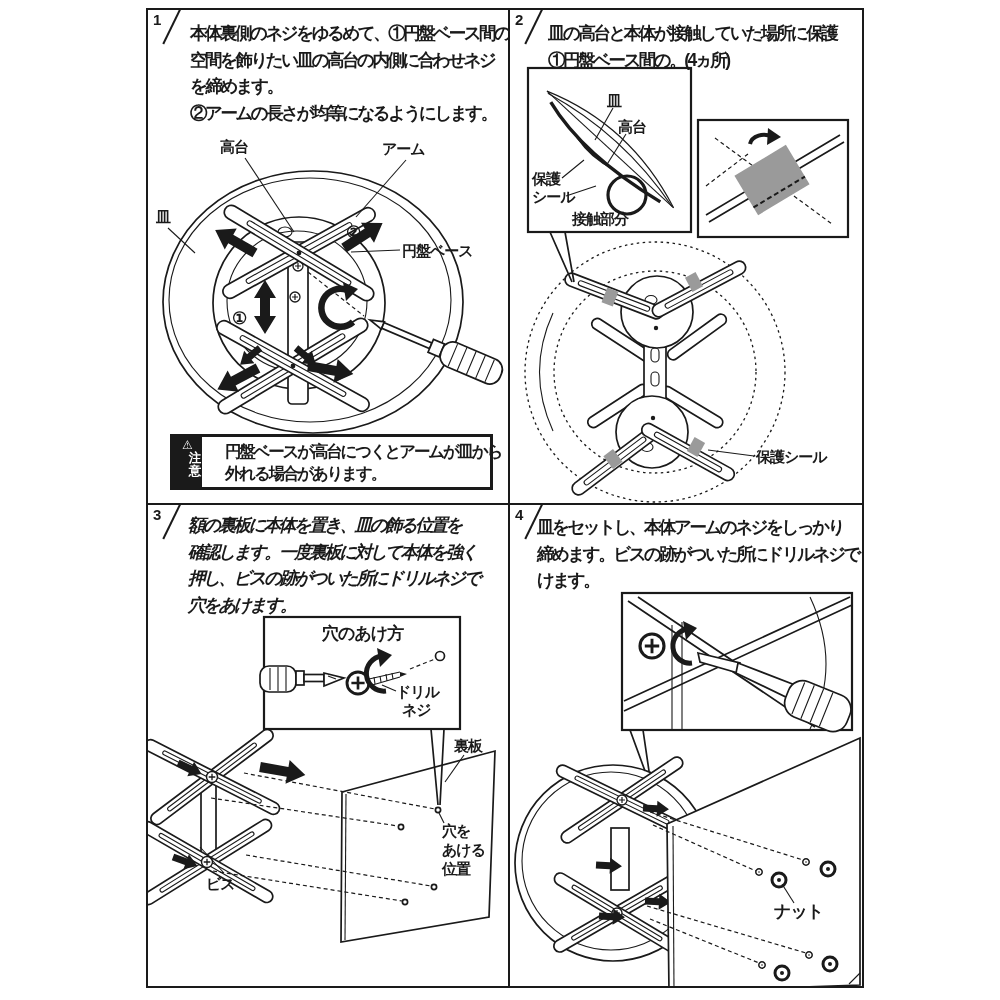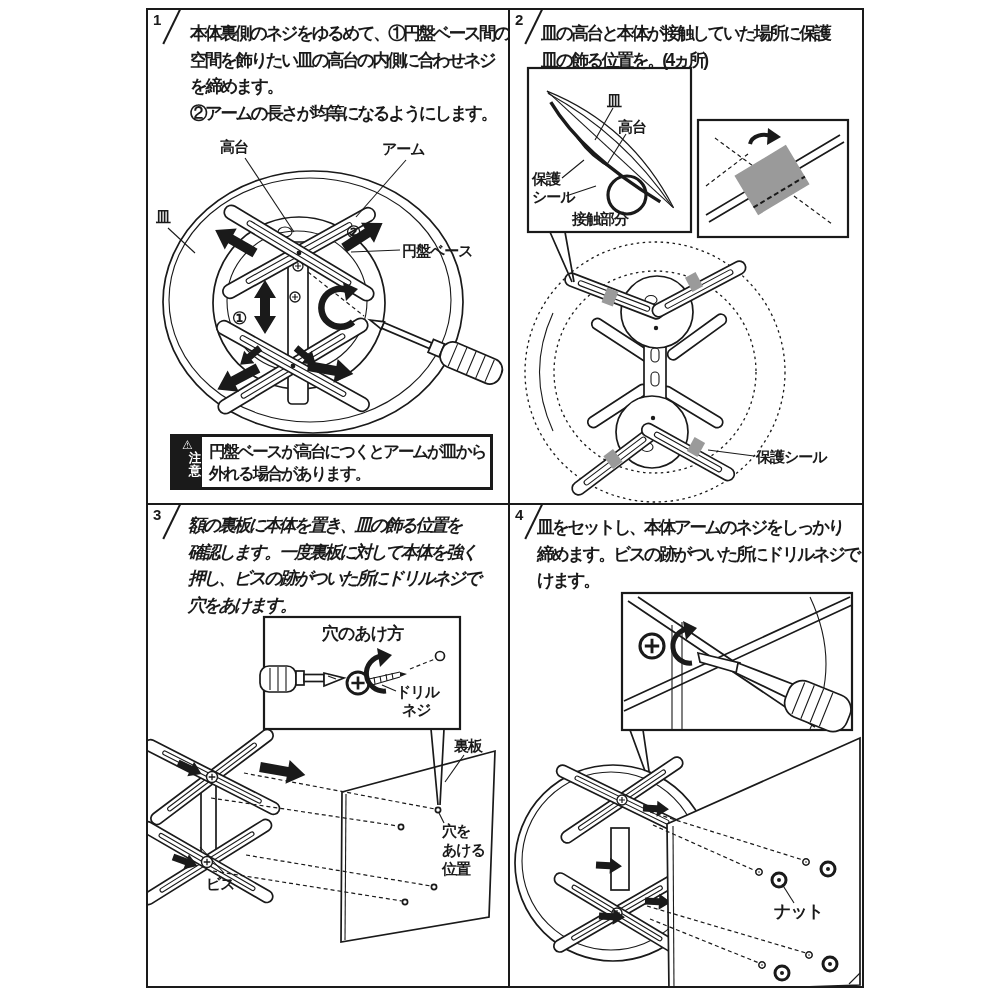--- a/index.html
+++ b/index.html
@@ -15,31 +15,31 @@
   .panel{position:absolute;box-sizing:border-box;overflow:hidden;background:#fff;}
   .panel-1{left:0;top:0;width:362px;height:495px;border-right:2.5px solid #1a1a1a;border-bottom:2.5px solid #1a1a1a;}
   .panel-2{left:362px;top:0;right:0;height:495px;border-bottom:2.5px solid #1a1a1a;}
   .panel-3{left:0;top:495px;width:362px;bottom:0;border-right:2.5px solid #1a1a1a;}
   .panel-4{left:362px;top:495px;right:0;bottom:0;}
   .corner-num{position:absolute;top:1px;left:5px;font-size:15px;font-weight:bold;z-index:3;}
   .corner-slash{position:absolute;top:-4px;left:23px;width:2px;height:40px;background:#1a1a1a;transform:rotate(26deg);z-index:3;}
   .ptext{position:absolute;font-size:17.5px;letter-spacing:-2.5px;line-height:26.5px;font-weight:600;white-space:nowrap;z-index:2;}
   .ptext span{display:block;}
   .panel-1 .ptext{left:42px;top:10px;}
-  .panel-2 .ptext{left:31px;top:10px;}
+  .panel-2 .ptext{left:38px;top:10px;}
   .panel-3 .ptext{left:40px;top:7px;font-style:italic;}
   .panel-4 .ptext{left:27px;top:9px;}
   .diagram{position:absolute;left:0;top:0;z-index:1;}
   
   .warn{position:absolute;left:22px;top:424px;width:323px;height:56px;border:3px solid #1a1a1a;
         box-sizing:border-box;display:flex;background:#fff;z-index:2;}
   .warn-tag{width:29px;background:#1a1a1a;color:#fff;display:flex;flex-direction:column;align-items:center;padding-top:2px;}
   .warn-icon{font-size:12px;line-height:13px;}
   .warn-tag-text{font-size:12.5px;line-height:13px;width:14px;text-align:center;word-break:break-all;font-weight:bold;letter-spacing:0;margin-left:15px;}
-  .warn-body{flex:1;padding:3px 2px 0 7px;font-size:16.5px;letter-spacing:-2.2px;font-weight:700;line-height:22px;white-space:nowrap;}
+  .warn-body{flex:1;padding:3px 2px 0 23px;font-size:16.5px;letter-spacing:-2.2px;font-weight:700;line-height:22px;white-space:nowrap;}
   .warn-body span{display:block;}
   
   .ln{fill:none;stroke:#1a1a1a;stroke-width:1.7;}
   .thin{fill:none;stroke:#1a1a1a;stroke-width:1.1;}
   .wfill{fill:#fff;stroke:#1a1a1a;stroke-width:1.7;}
   .wfill2{fill:#fff;stroke:#1a1a1a;stroke-width:2.2;}
   .dash{fill:none;stroke:#1a1a1a;stroke-width:1.2;stroke-dasharray:4 3;}
   .dot{fill:none;stroke:#1a1a1a;stroke-width:1.3;stroke-dasharray:2.5 3.5;}
   .blk{fill:#1a1a1a;stroke:none;}
   .seal{fill:#9a9a9a;stroke:none;}
@@ -162,21 +162,21 @@
         <span>外れる場合があります。</span>
       </div>
     </div>
   </section>
 
   <section class="panel panel-2">
     <span class="corner-num">2</span>
     <span class="corner-slash"></span>
     <div class="ptext">
       <span>皿の高台と本体が接触していた場所に保護</span>
-      <span>皿の飾る位置を。(4ヵ所)</span>
+      <span>①円盤ベース間の。(4ヵ所)</span>
     </div>
     <svg class="diagram" width="356" height="493" viewBox="0 0 356 493">
 
       <g>
         <circle cx="145" cy="362" r="130" class="dot"></circle>
         <circle cx="145" cy="362" r="101" class="dot"></circle>
         <path d="M43,421 Q16,362 43,303" class="thin"></path>
         <g transform="translate(112,330) rotate(33)">
             <rect x="-35" y="-5.5" width="70" height="11" rx="5.5" class="wfill"></rect>
           </g>

